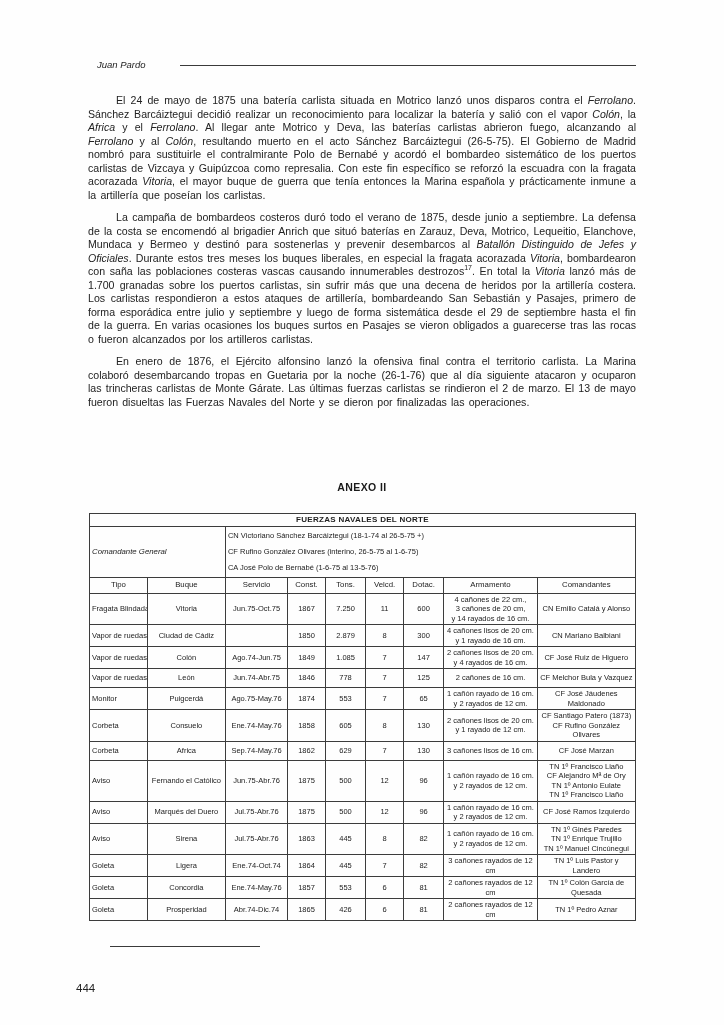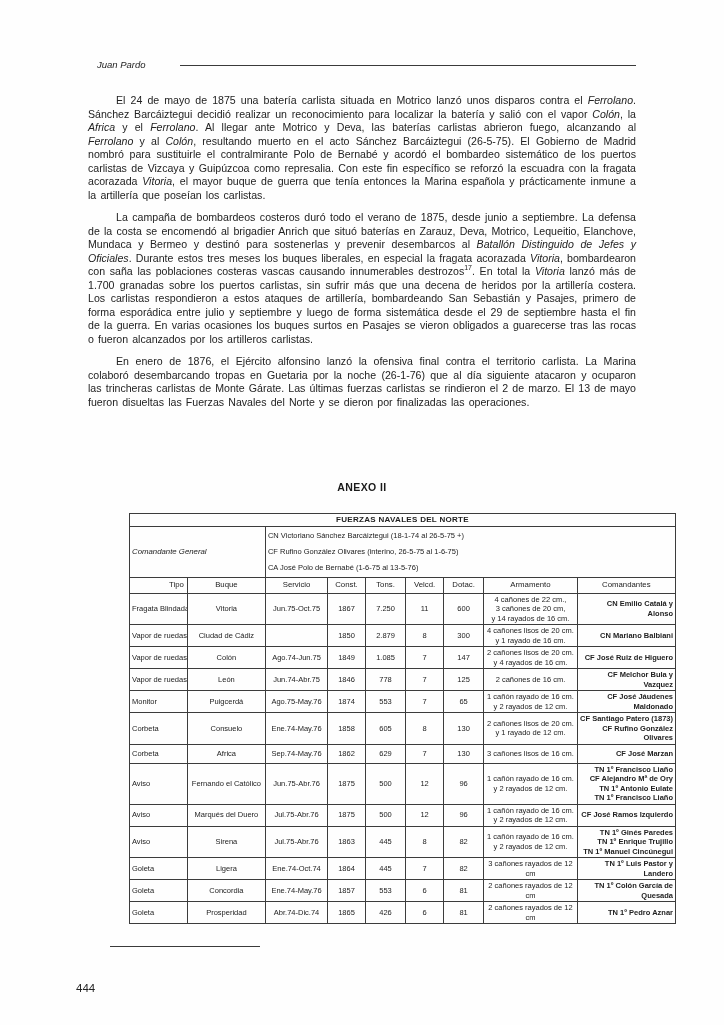--- a/index.html
+++ b/index.html
@@ -27,42 +27,42 @@
     color:#222;
   }
   .para .i{font-style:italic;}
   .para .sup{font-size:7px;vertical-align:super;line-height:0;}
   
   .annex{
     position:absolute;left:88px;top:481px;width:548px;
     text-align:center;font-weight:bold;font-size:10.5px;letter-spacing:.4px;color:#1a1a1a;
   }
   
-  .tablewrap{position:absolute;left:89px;top:513px;width:547px;margin-left:40px;}
+  .tablewrap{position:absolute;left:89px;top:513px;width:547px;}
   table.nav{
     width:100%;border-collapse:collapse;table-layout:fixed;
     font-size:7.5px;line-height:9.5px;color:#222;
     border:1.4px solid #2e2e2e;
   }
   table.nav th,table.nav td{
     border:1px solid #3c3c3c;
     padding:1px 2px;
     vertical-align:middle;
     overflow:hidden;
   }
   th.tbl-title{font-weight:bold;font-size:8px;text-align:center;letter-spacing:.3px;padding:2px;}
   td.cg-label{font-style:italic;text-align:left;font-size:7.8px;padding-left:4px;}
   td.cg-names{text-align:left;white-space:pre-line;font-size:7.5px;line-height:16px;padding-left:4px;}
-  tr.colhead th{font-weight:normal;font-size:7.8px;text-align:right;padding:2px 3px;height:11px;}
+  tr.colhead th{font-weight:normal;font-size:7.8px;text-align:center;padding:2px 3px;height:11px;}
   tr.colhead th:nth-child(n+2){text-align:center;}
   tr.colhead th:nth-child(8),tr.colhead th:nth-child(9){text-align:center;}
   td.c0{text-align:left;white-space:nowrap;padding-left:3px;}
   td.c1,td.c2,td.c3,td.c4,td.c5,td.c6{text-align:center;white-space:nowrap;}
   td.c7{text-align:center;white-space:pre-line;}
-  td.c8{text-align:right;white-space:pre-line;padding-left:3px;font-weight:bold;}
+  td.c8{text-align:center;white-space:pre-line;padding-left:3px;}
   table.nav tbody td{height:16px;}
   col.w0{width:10.6%;}col.w1{width:14.3%;}col.w2{width:11.4%;}
   col.w3{width:6.9%;}col.w4{width:7.4%;}col.w5{width:6.9%;}col.w6{width:7.4%;}
   col.w7{width:17.1%;}col.w8{width:18.0%;}
   
   .footrule{position:absolute;left:110px;top:946px;width:150px;border-top:1.6px solid #3a3a3a;}
   .footnote{position:absolute;left:118px;top:953px;width:420px;font-size:7.8px;color:#333;}
   .pagenum{position:absolute;left:76px;top:982px;font-size:11.5px;color:#222;}
 </style>
 </head>

